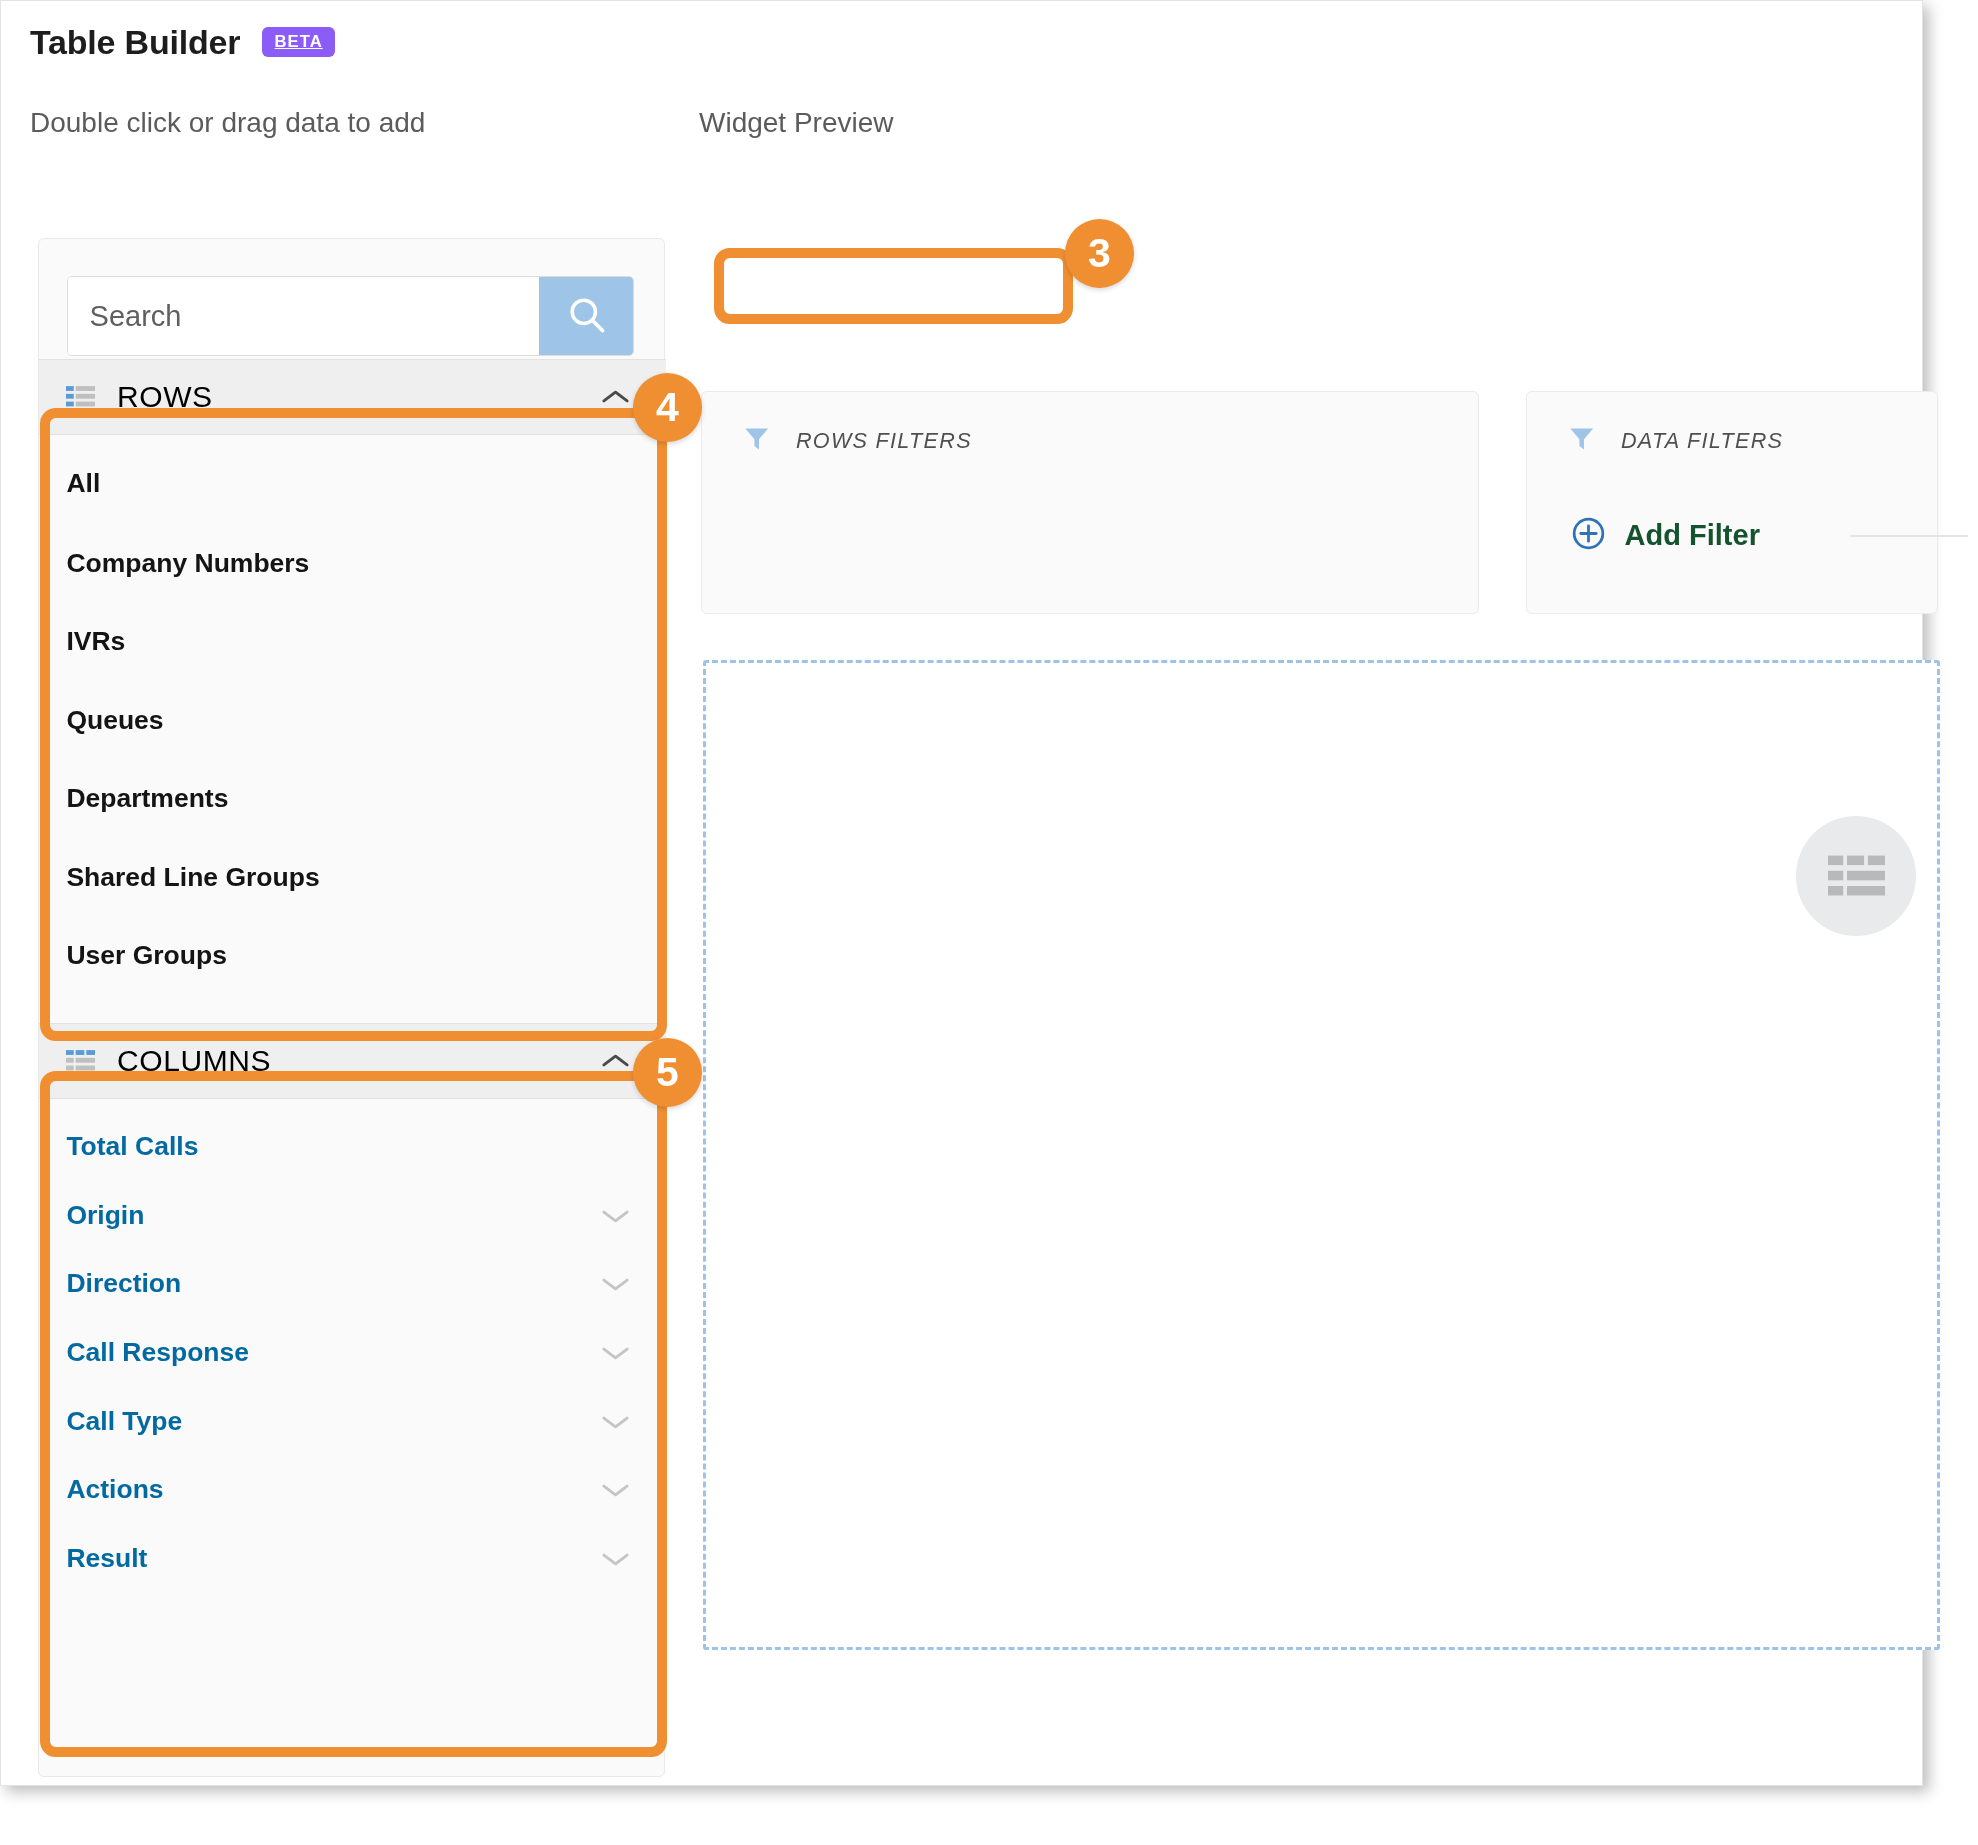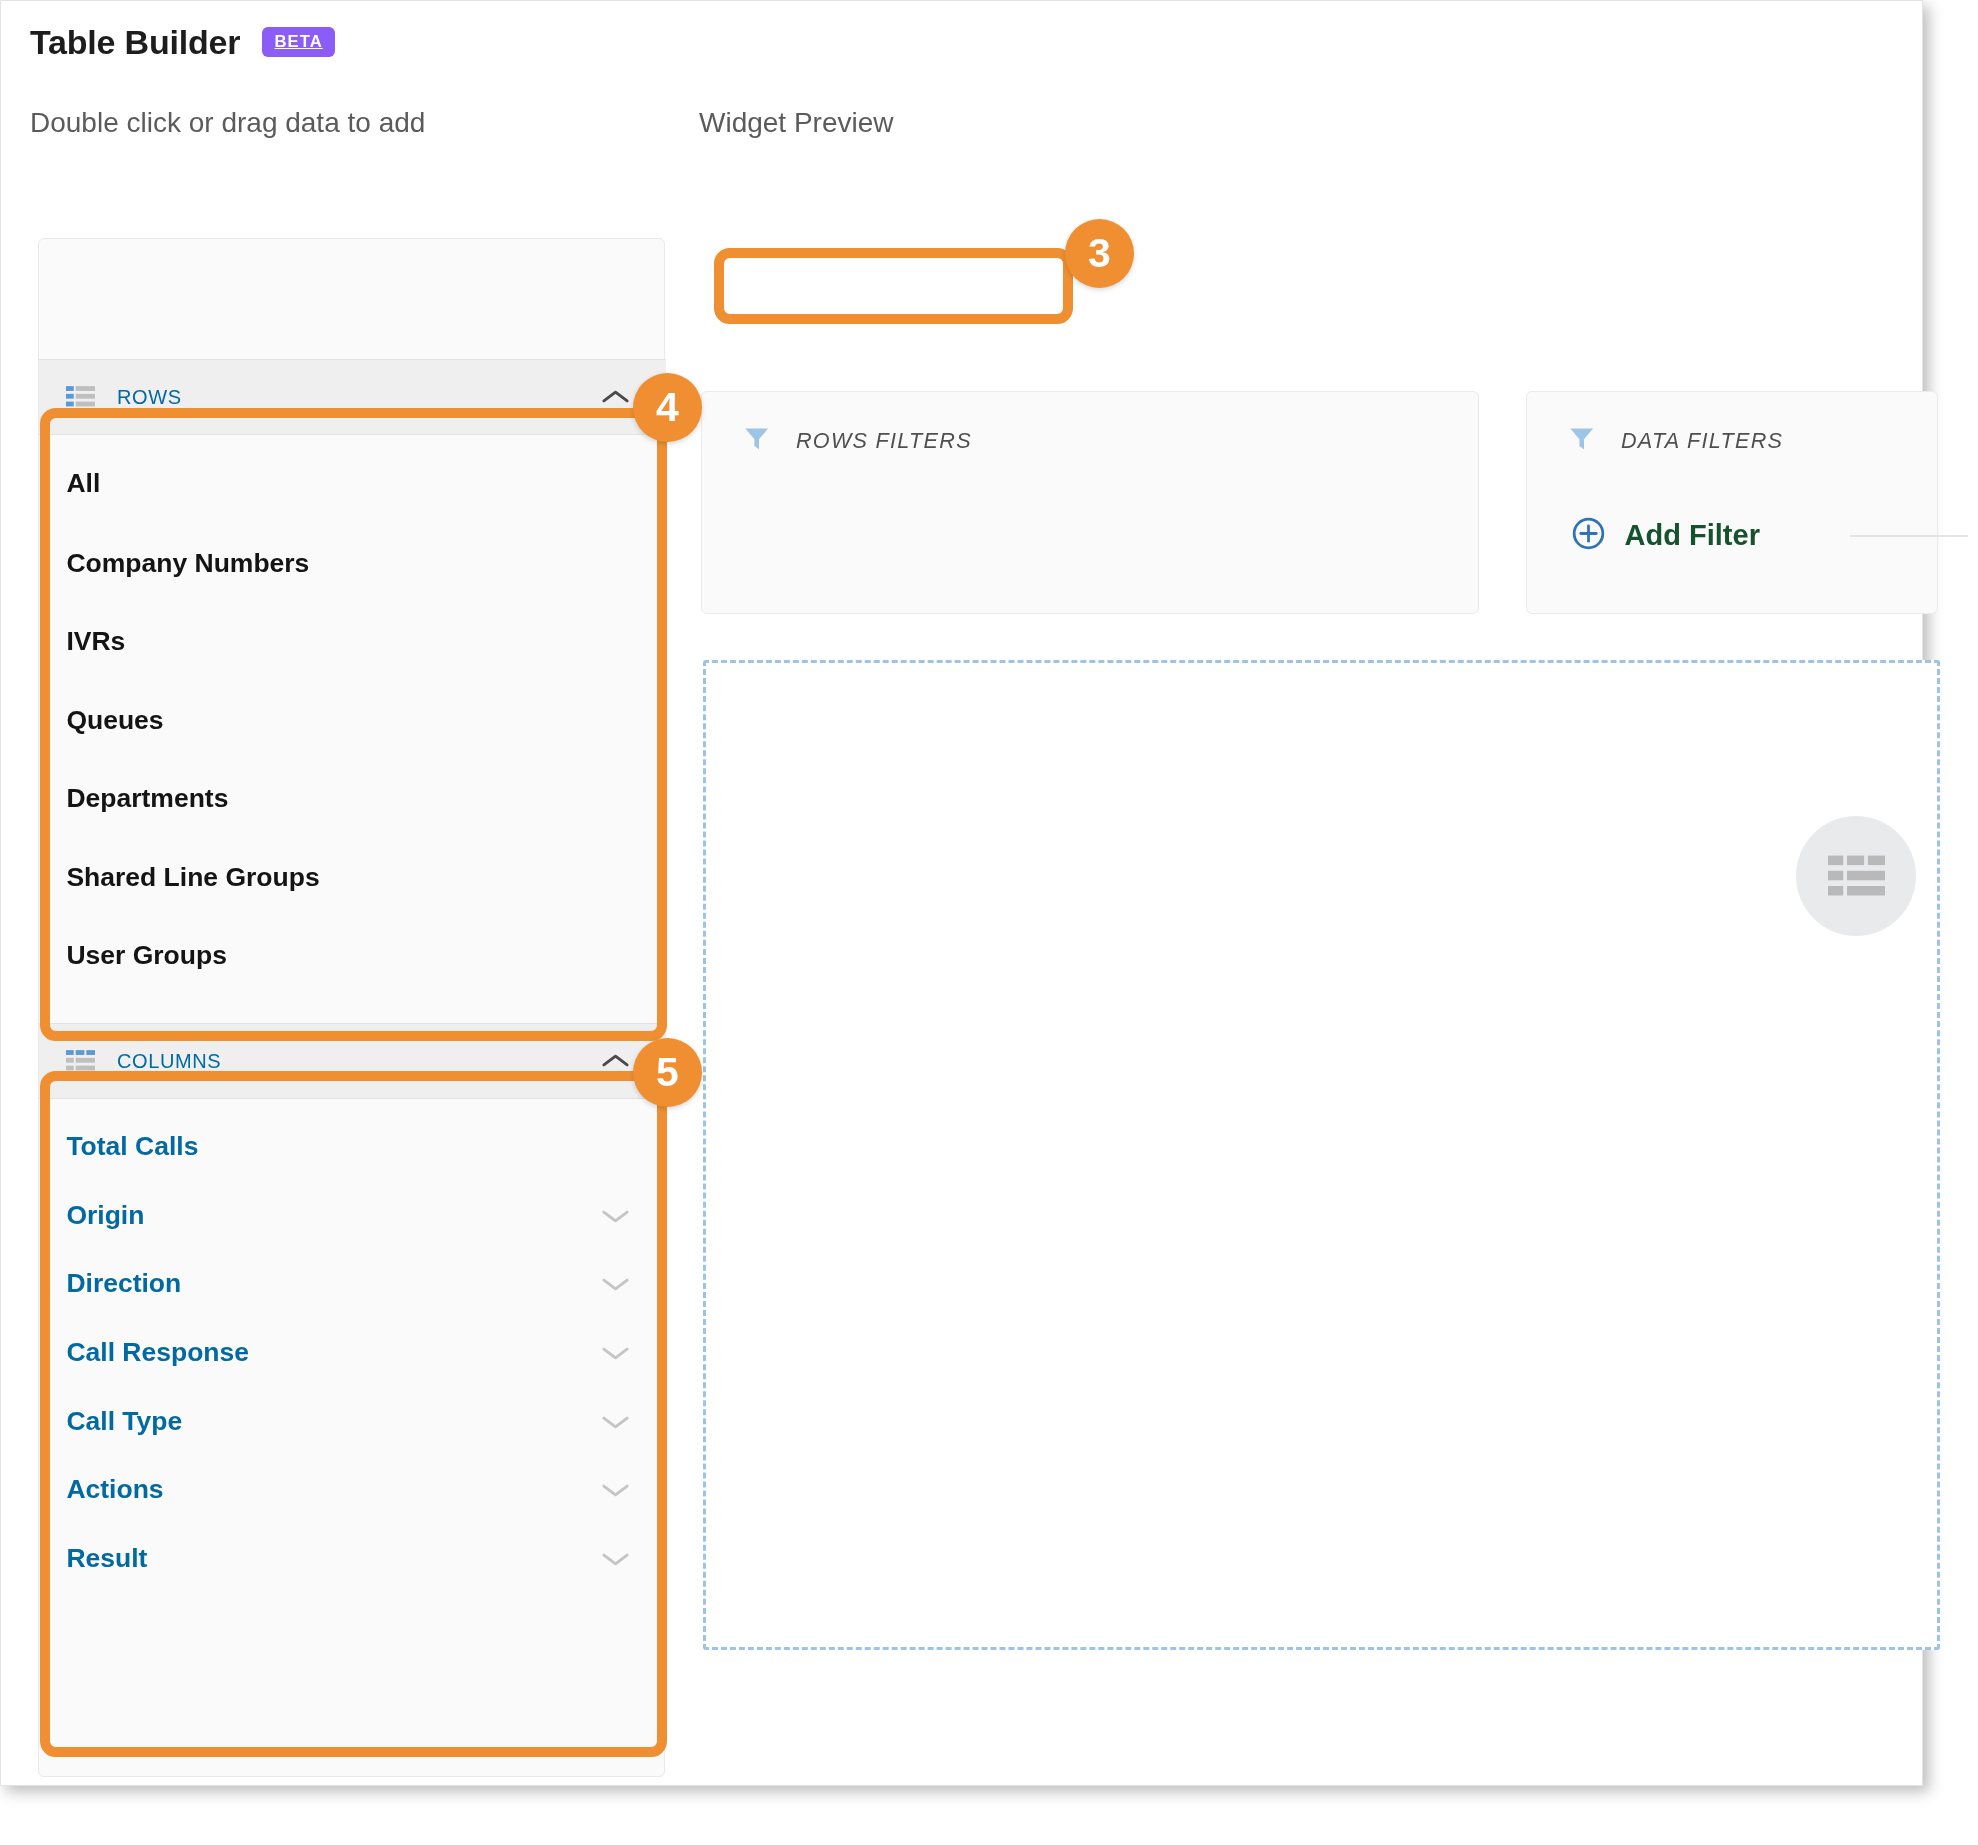--- a/index.html
+++ b/index.html
@@ -84,21 +84,21 @@
   
   .group-header {
     position: absolute; left: 0; width: 627px; height: 76px;
     background: #efefef;
     border-top: 1px solid #e2e2e2;
     border-bottom: 1px solid #e2e2e2;
     display: flex; align-items: center;
   }
   .group-header .ghicon { margin-left: 27.4px; display: flex; }
   .group-title {
-    margin-left: 21.6px; font-size: 20px; color: #0369a1;
+    margin-left: 21.6px; font-size: 30px; color: #000000;
     letter-spacing: 0.6px;
   }
   .group-chevron {
     position: absolute; right: 35px; top: 50%;
     transform: translateY(-50%); display: flex;
   }
 
   .list-item {
     position: absolute; left: 0; width: 627px; height: 61px;
     display: flex; align-items: center;
@@ -211,20 +211,31 @@
     <div class="page-title-row">
       <span class="page-title">Table Builder</span>
       <span class="beta-badge">BETA</span>
     </div>
 
     <div class="section-label" id="left-subtitle">Double click or drag data to add</div>
     <div class="section-label" id="right-subtitle">Widget Preview</div>
 
     <div class="left-panel">
 
+      <div class="search-wrap">
+        <input class="search-input" type="text" placeholder="Search" style="">
+        <button class="search-btn">
+          <span>
+            <svg width="43" height="43" viewBox="0 0 24 24" fill="none" stroke="#ffffff" stroke-width="2" stroke-linecap="round">
+              <circle cx="10.5" cy="10.5" r="6.5"></circle>
+              <line x1="15.4" y1="15.4" x2="21" y2="21"></line>
+            </svg>
+          </span>
+        </button>
+      </div>
 
       <div class="group-header" style="top:120px;">
         <span class="ghicon">
           <svg width="29" height="23.5" viewBox="0 0 30 24">
             <rect x="0" y="1" width="8" height="5" fill="#5b9bd5"></rect>
             <rect x="10" y="1" width="20" height="5" fill="#bfbfbf"></rect>
             <rect x="0" y="9" width="8" height="5" fill="#5b9bd5"></rect>
             <rect x="10" y="9" width="20" height="5" fill="#bfbfbf"></rect>
             <rect x="0" y="17" width="8" height="5" fill="#5b9bd5"></rect>
             <rect x="10" y="17" width="20" height="5" fill="#bfbfbf"></rect>

